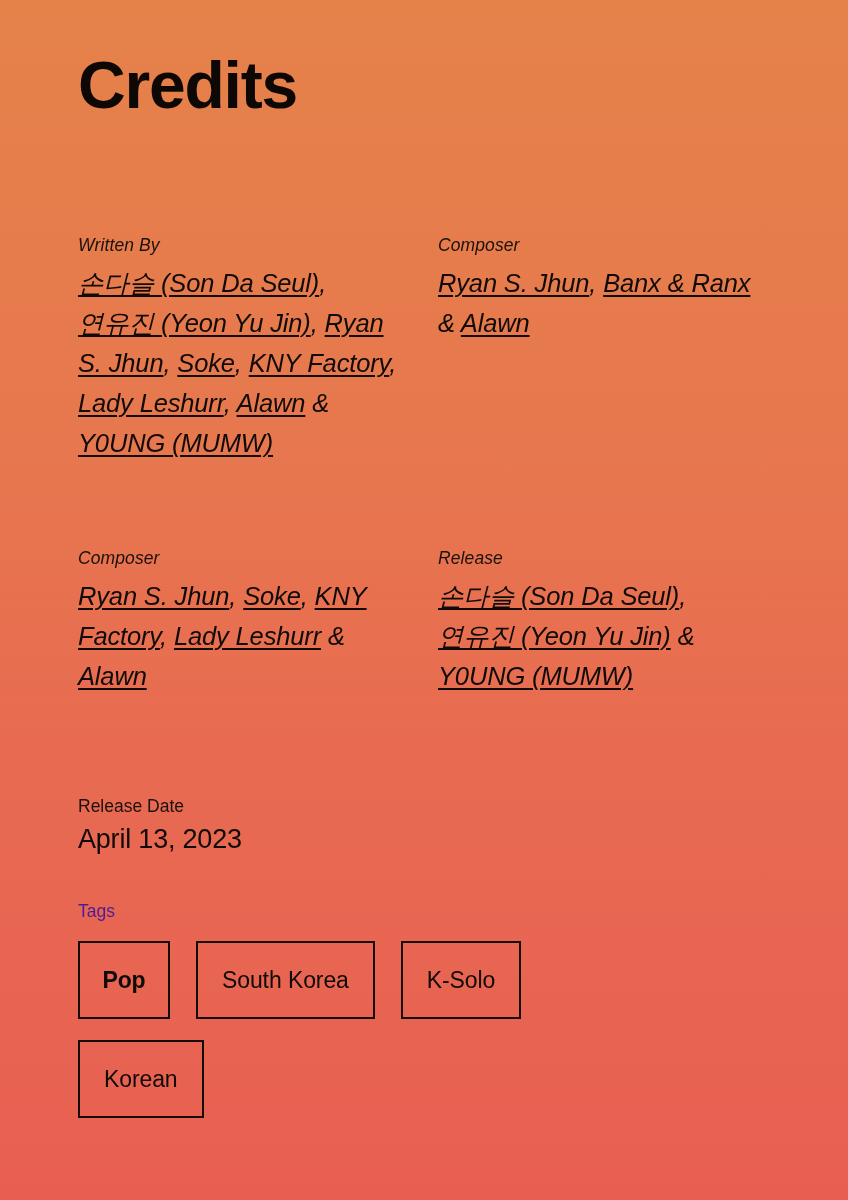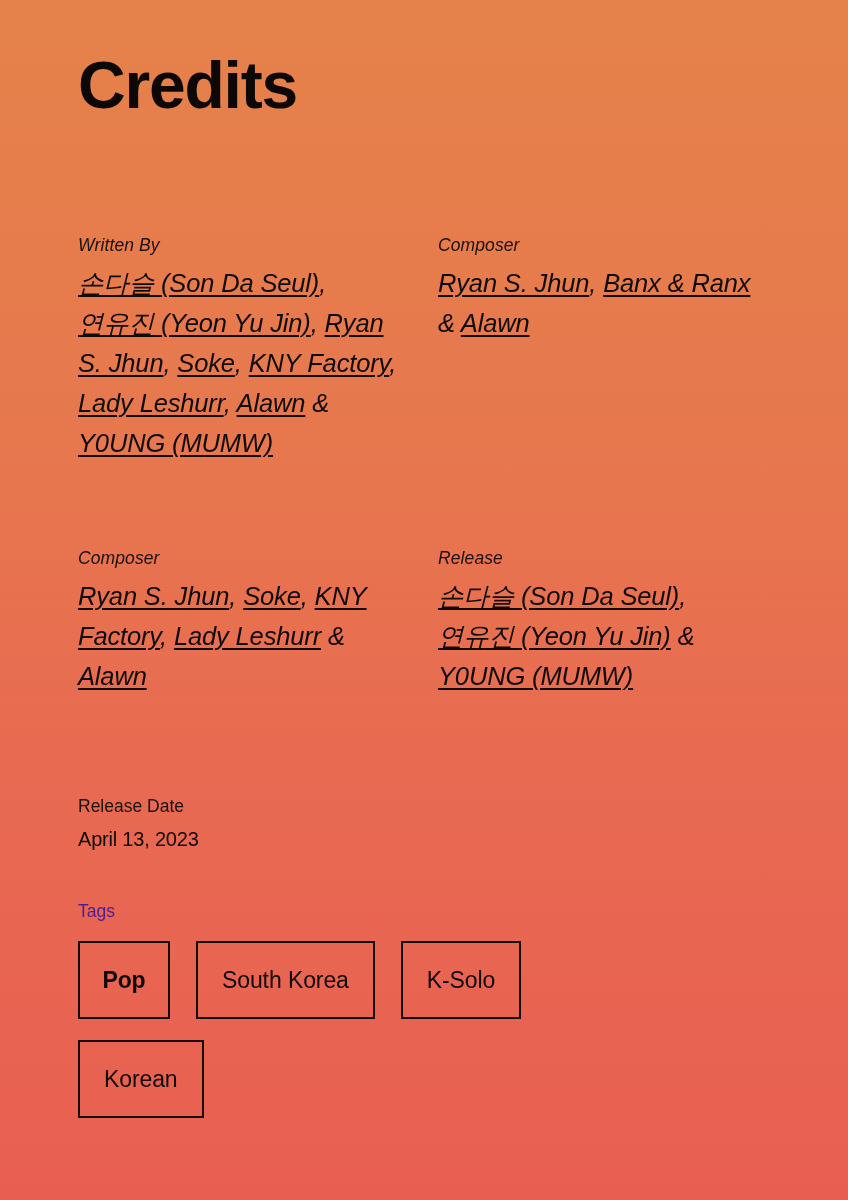--- a/index.html
+++ b/index.html
@@ -93,21 +93,21 @@
     top: 795px;
     width: 400px;
   }
   .release-label {
     font-size: 17.5px;
     line-height: 22px;
     color: #1b110d;
     margin-bottom: 4px;
   }
   .release-value {
-    font-size: 20px;
+    font-size: 27px;
     line-height: 36px;
     letter-spacing: -0.2px;
     color: #100a08;
   }
 
   
   .tags-block {
     position: absolute;
     left: 78px;
     top: 900px;

